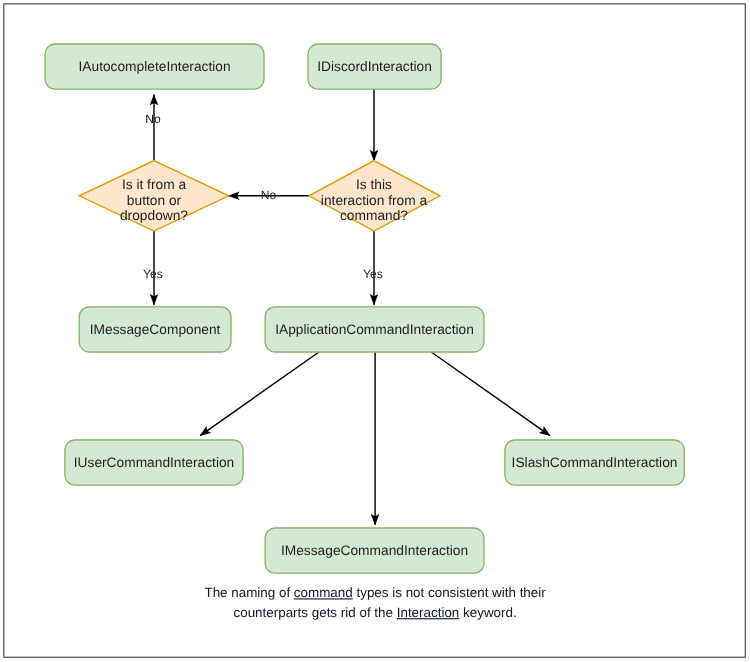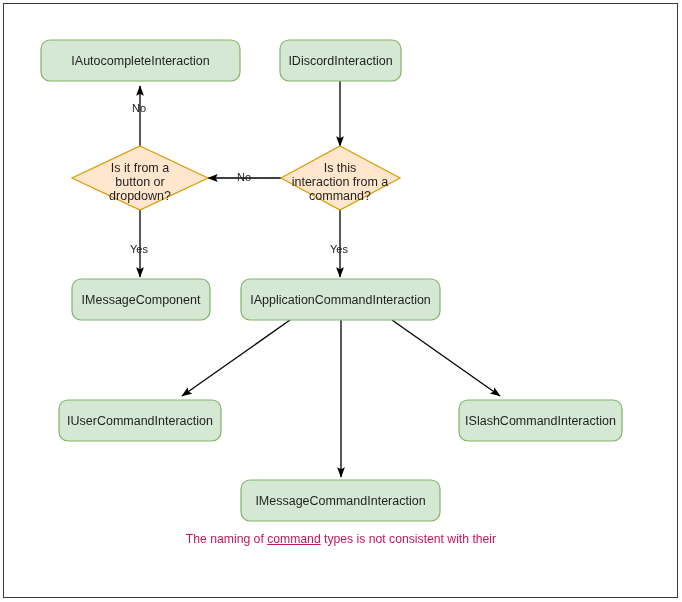--- a/index.html
+++ b/index.html
@@ -74,21 +74,21 @@
   }
   .caption {
     position: absolute;
     left: 0;
     top: 531px;
     width: 682px;
     text-align: center;
     font-family: "Liberation Sans", sans-serif;
     font-size: 12.2px;
     line-height: 17.5px;
-    color: #be185d;
+    color: #0f172a;
   }
   .caption b { font-weight: bold; }
   .caption u { text-decoration: underline; }
 </style>
 </head>
 <body>
 
 <div id="canvas">
 
   <div class="page-frame"></div>
@@ -186,15 +186,16 @@
 
     
     <g>
       <rect class="node-box" x="241" y="480" width="199" height="41" rx="9" ry="9"></rect>
       <text class="node-label" x="340.5" y="501.5">IMessageCommandInteraction</text>
     </g>
   </svg>
 
   <div class="caption">
     <div><span>The naming of </span><u>command</u><span> types is not consistent with their</span></div>
+    <div><span>counterparts gets rid of the </span><u>Interaction</u><span> keyword.</span></div>
   </div>
 
 </div>
 
 </body></html>

